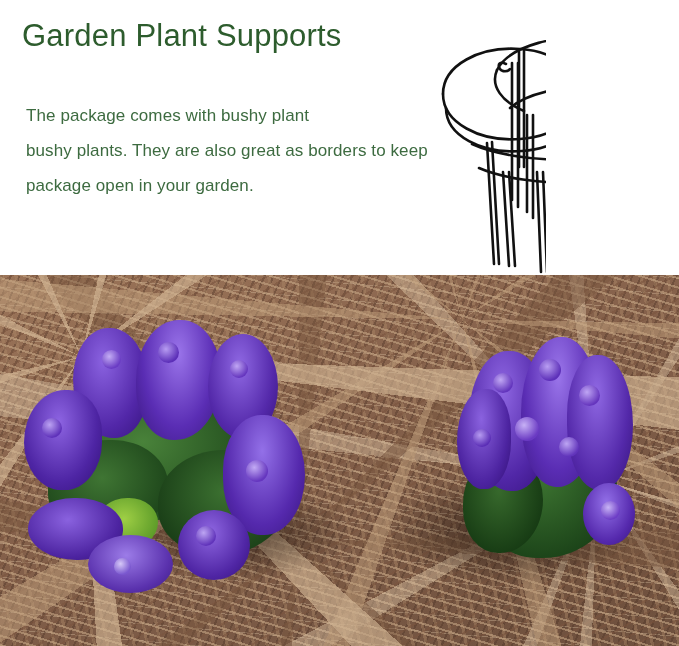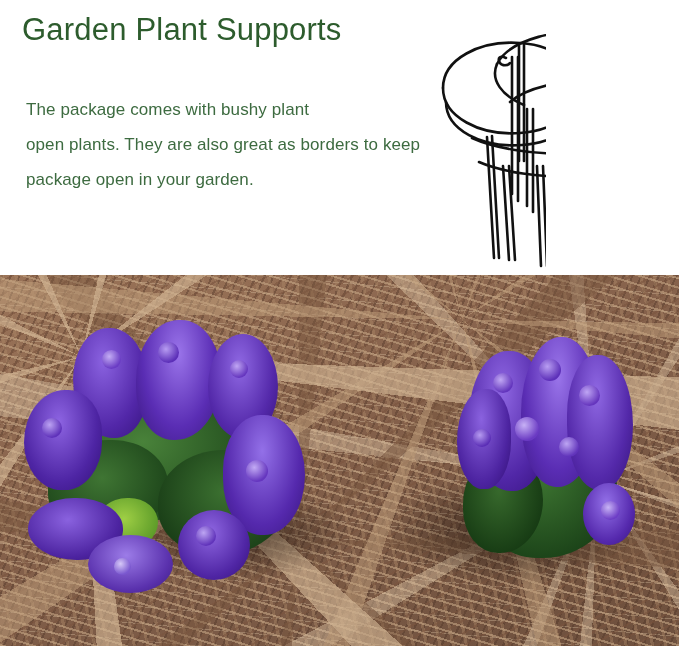--- a/index.html
+++ b/index.html
@@ -6,21 +6,21 @@
   html,body { width:679px; height:646px; }
   body {
     font-family:"Liberation Sans", sans-serif;
     background:#ffffff;
     overflow:hidden;
     position:relative;
   }
 
   
   #top-panel {
-    position:absolute; left:0; top:8px; width:546px; height:275px;
+    position:absolute; left:0; top:14px; width:546px; height:275px;
     background:#ffffff; overflow:hidden;
   }
   #page-title {
     position:absolute; left:22px; top:2px;
     font-size:31px; line-height:40px; font-weight:400;
     color:#2d5c2d; letter-spacing:0.2px; white-space:nowrap;
   }
   #body-copy {
     position:absolute; left:26px; top:84px; width:490px;
     font-size:17px; line-height:35px; color:#3d6b40;
@@ -78,21 +78,21 @@
 </style>
 </head>
 <body>
 
 <div id="top-panel">
 
   <div id="page-title">Garden Plant Supports</div>
 
   <div id="body-copy">
     <span class="ln">The package comes with bushy plant</span>
-    <span class="ln">open plants. They are also great as borders to keep</span>
+    <span class="ln">bushy plants. They are also great as borders to keep</span>
     <span class="ln">package open in your garden.</span>
   </div>
 
   <div id="wire-illustration">
     <svg viewBox="0 0 255 258" xmlns="http://www.w3.org/2000/svg" fill="none" stroke="#111111" stroke-width="2.6" stroke-linecap="round" stroke-linejoin="round">
 
       <path d="M19 72 C19 43, 56 24, 96 27 C111 28, 124 32, 133 38"></path>
       <path d="M19 72 C19 101, 56 120, 96 117 C111 116, 124 112, 133 106"></path>
 
       <path d="M22 86 C22 114, 58 132, 98 129 C114 128, 128 123, 137 117"></path>

